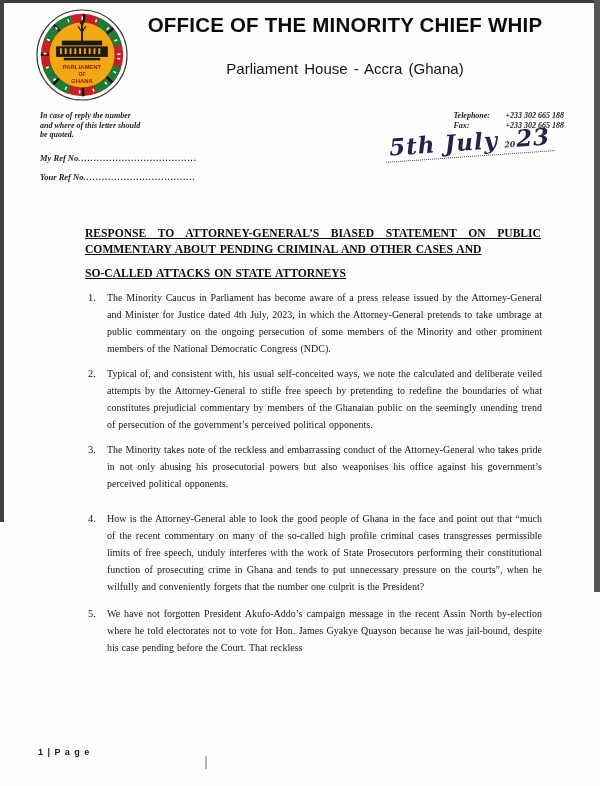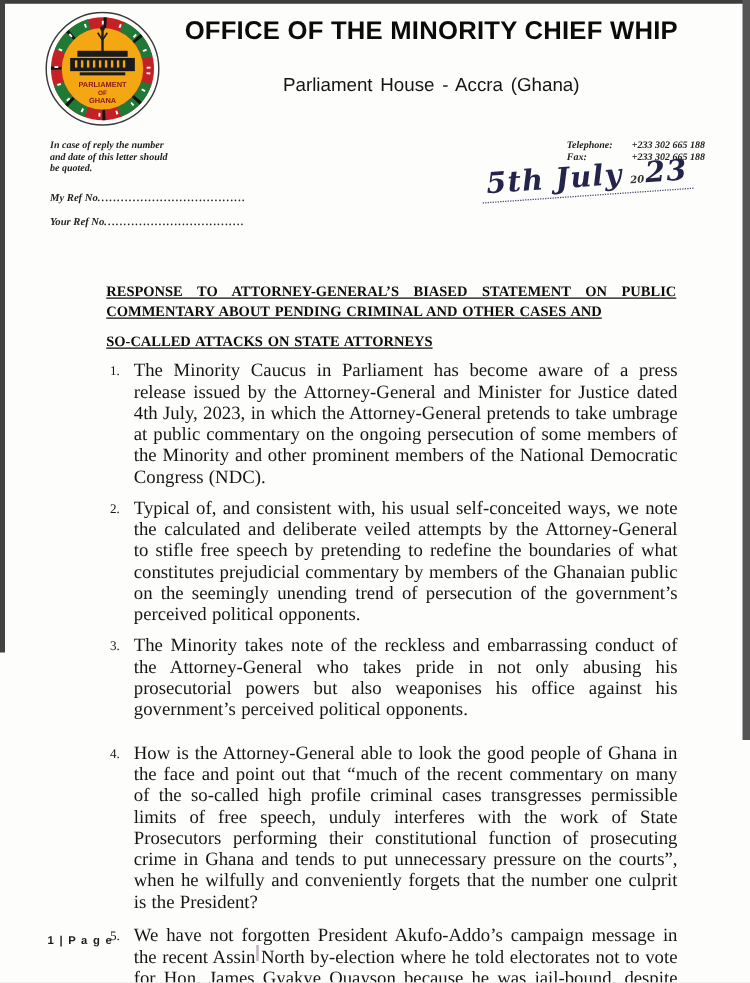--- a/index.html
+++ b/index.html
@@ -78,21 +78,21 @@
     font-size: 11.6px; line-height: 16.5px;
     text-decoration: underline; word-spacing: 1px;
   }
   .headline-line.justify-full { text-align: justify; text-align-last: justify; }
   .headline-line.last { margin-top: 7px; display: inline-block; }
 
   .list { margin: 7px 0 0 88px; width: 454px; }
   .item { display: flex; margin-bottom: 8px; }
   .item-num { width: 19px; flex: 0 0 auto; font-size: 10.5px; line-height: 17px; color: #161616; }
   .item-text {
-    flex: 1; font-size: 15px; line-height: 17px;
+    flex: 1; font-size: 10px; line-height: 17px;
     text-align: justify; color: #161616; word-spacing: 0.5px;
   }
   .item.gap-large { margin-top: 18px; }
   .item.gap-med { margin-top: 10px; }
 
   
   .page-footer {
     position: absolute; left: 38px; top: 747px;
     font-family: "Liberation Sans", sans-serif;
     font-size: 9px; font-weight: bold; color: #1a1a1a; letter-spacing: 1px;
@@ -145,21 +145,21 @@
     </div>
     <div class="head-titles">
       <div class="office-title">OFFICE OF THE MINORITY CHIEF WHIP</div>
       <div class="office-subtitle">Parliament House -  Accra (Ghana)</div>
     </div>
   </header>
 
   <div class="ref-row">
     <div class="reply-note">
       <div>In case of reply the number</div>
-      <div>and date of this letter should</div>
+      <div>and where of this letter should</div>
       <div>be quoted.</div>
     </div>
     <div class="contact">
       <div class="contact-row">
         <span class="contact-label">Telephone:</span>
         <span>+233 302 665 188</span>
       </div>
       <div class="contact-row">
         <span class="contact-label">Fax:</span>
         <span>+233 302 665 188</span>

